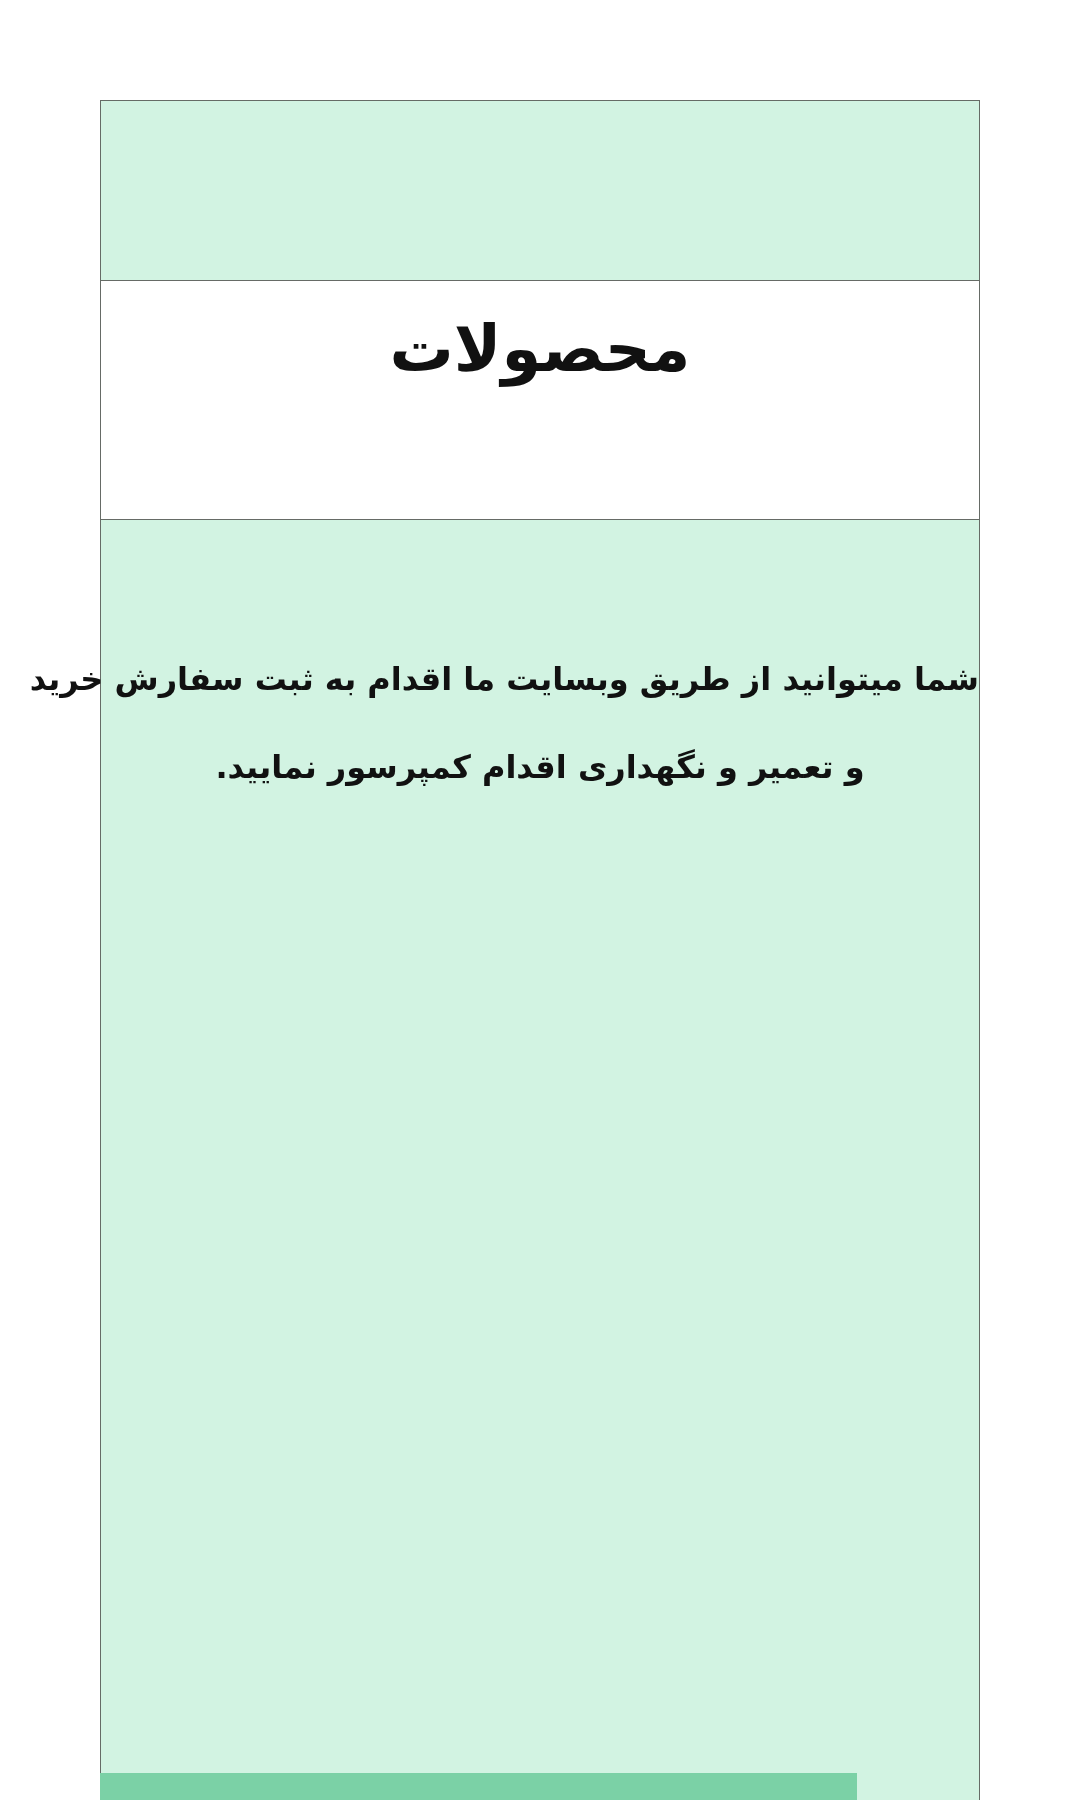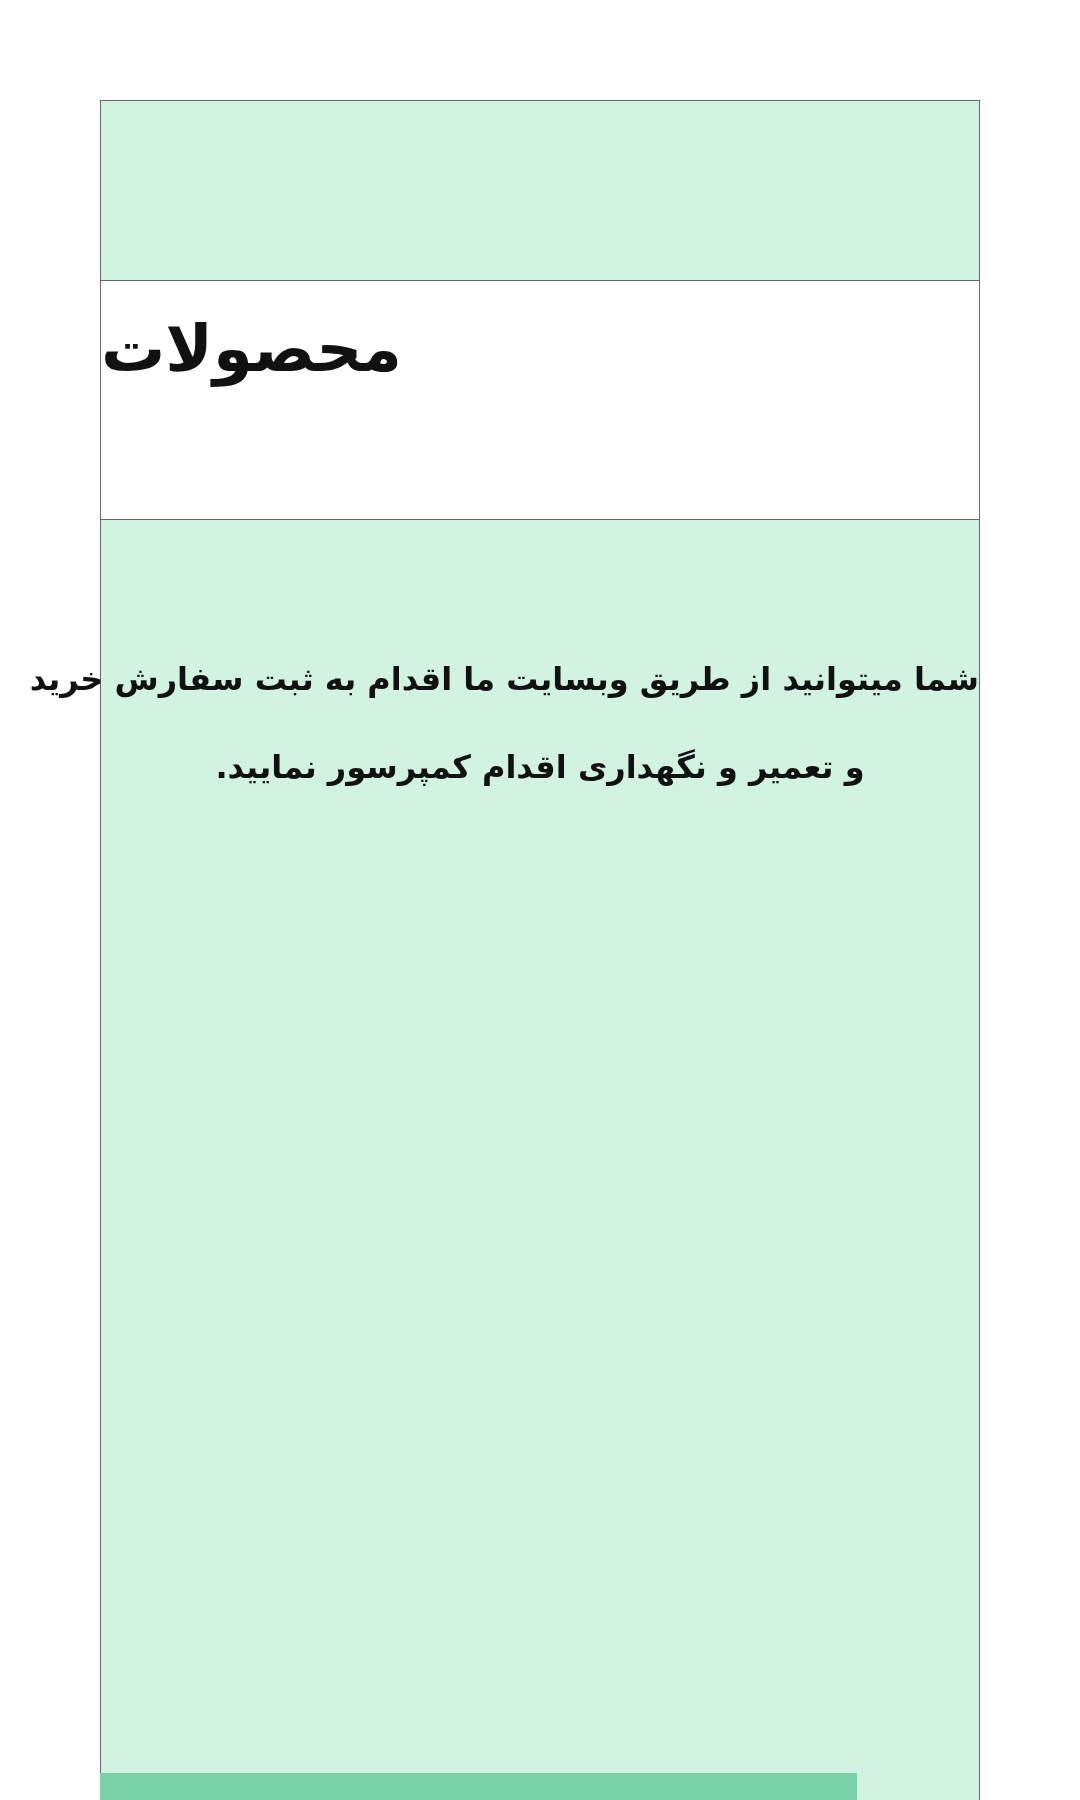--- a/index.html
+++ b/index.html
@@ -30,21 +30,21 @@
   }
   .top-banner {
     height: 179px;
     background: #d2f3e2;
   }
   .heading-section {
     height: 239px;
     background: #ffffff;
     border-top: 1px solid #666b66;
     padding-top: 20px;
-    text-align: left;
+    text-align: center;
   }
   .page-title {
     margin: 0;
     direction: rtl;
     font-size: 64px;
     line-height: 96px;
     font-weight: bold;
     color: #111111;
   }
   .content-section {

